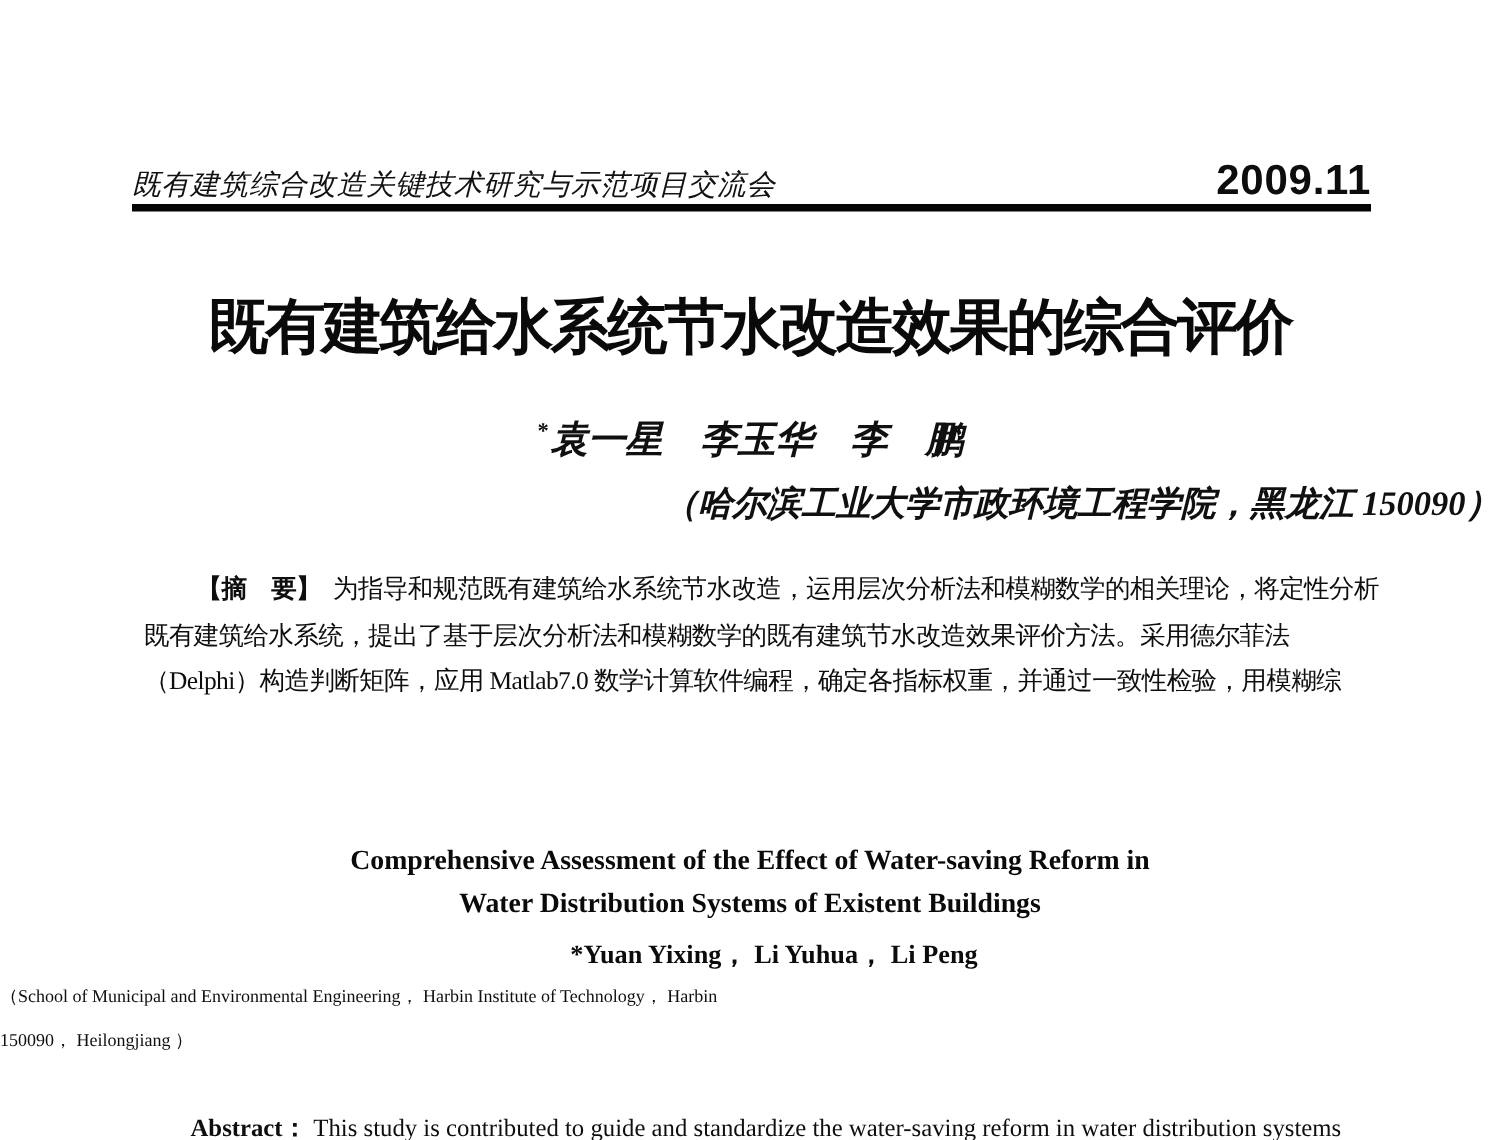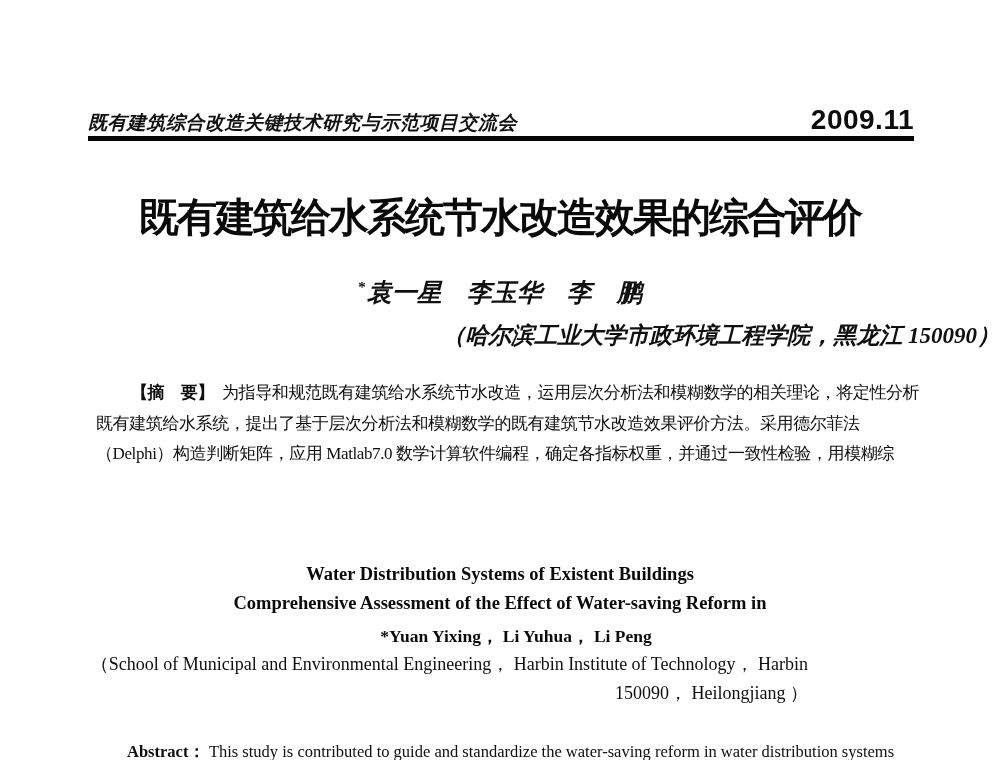--- a/index.html
+++ b/index.html
@@ -21,21 +21,21 @@
     left: 88px;
     top: 104px;
     width: 826px;
     display: flex;
     justify-content: space-between;
     align-items: flex-end;
   }
   .conf-name {
     font-family: "Liberation Serif", "DejaVu Serif", serif;
     font-style: italic;
-    font-weight: bold;
+    font-weight: normal;
     font-size: 19px;
     letter-spacing: 0.5px;
     color: #121212;
     white-space: nowrap;
   }
   .header-date {
     font-family: "Liberation Sans", "DejaVu Sans", sans-serif;
     font-weight: bold;
     font-size: 28px;
     letter-spacing: 0.5px;
@@ -140,23 +140,23 @@
     font-size: 17.5px;
     line-height: 29px;
     color: #0c0c0c;
     padding-left: 16px;
   }
   .affil-en {
     position: absolute;
     left: 0;
     top: 650px;
     width: 808px;
-    text-align: right;
-    font-family: "Liberation Serif", "DejaVu Serif", serif;
-    font-size: 18px;
+    text-align: left;
+    font-family: "Liberation Serif", "DejaVu Serif", serif;
+    font-size: 12px;
     line-height: 29px;
     color: #0e0e0e;
   }
   .abstract-en {
     position: absolute;
     left: 96px;
     top: 742px;
     width: 818px;
     font-family: "Liberation Serif", "DejaVu Serif", serif;
     font-size: 16.5px;
@@ -187,22 +187,22 @@
 
   <div class="affil-cn">（哈尔滨工业大学市政环境工程学院，黑龙江 150090）</div>
 
   <div class="abstract-cn">
     <div class="a-line indent"><span class="cn-label">【摘　要】</span><span>为指导和规范既有建筑给水系统节水改造，运用层次分析法和模糊数学的相关理论，将定性分析</span></div>
     <div class="a-line">既有建筑给水系统，提出了基于层次分析法和模糊数学的既有建筑节水改造效果评价方法。采用德尔菲法</div>
     <div class="a-line">（Delphi）构造判断矩阵，应用 Matlab7.0 数学计算软件编程，确定各指标权重，并通过一致性检验，用模糊综</div>
   </div>
 
   <div class="title-en">
+    <div>Comprehensive Assessment of the Effect of Water-saving Reform in</div>
     <div>Water Distribution Systems of Existent Buildings</div>
-    <div>Comprehensive Assessment of the Effect of Water-saving Reform in</div>
   </div>
 
   <div class="authors-en">*Yuan Yixing， Li Yuhua， Li Peng</div>
 
   <div class="affil-en">
     <div>（School of Municipal and Environmental Engineering， Harbin Institute of Technology， Harbin</div>
     <div>150090， Heilongjiang ）</div>
   </div>
 
   <div class="abstract-en"><span class="en-label">Abstract：</span><span>This study is contributed to guide and standardize the water-saving reform in water distribution systems</span></div>

